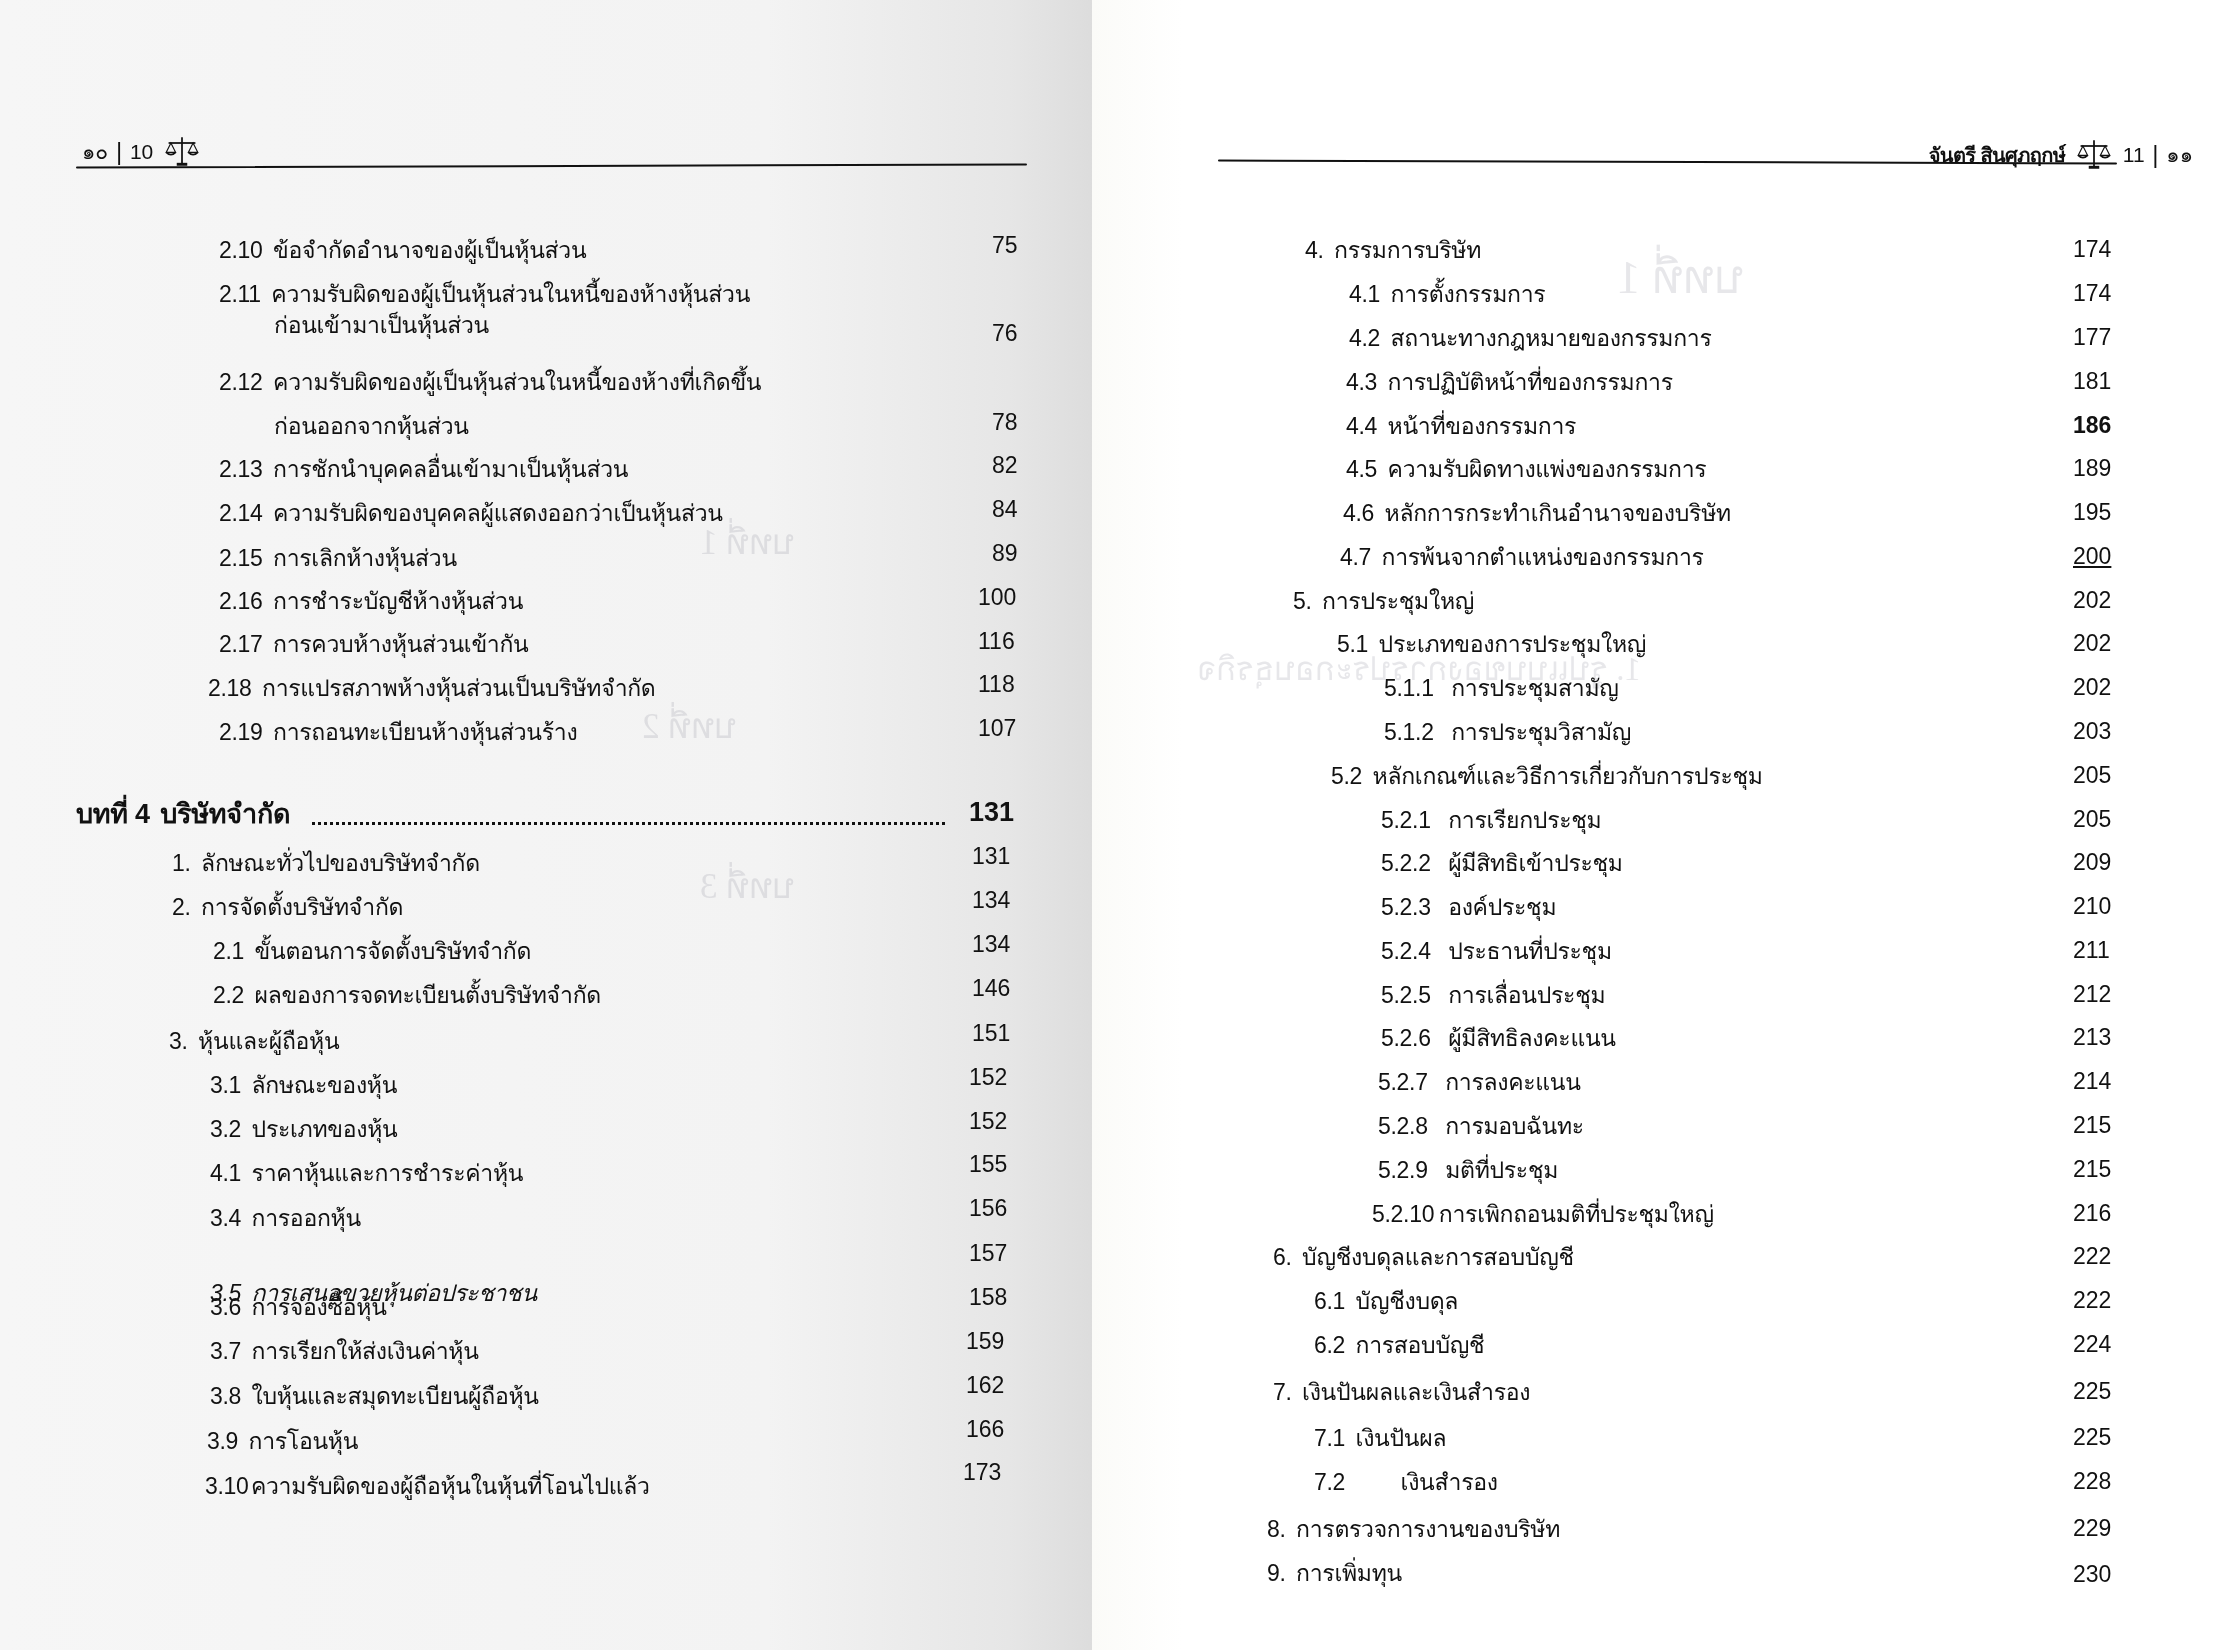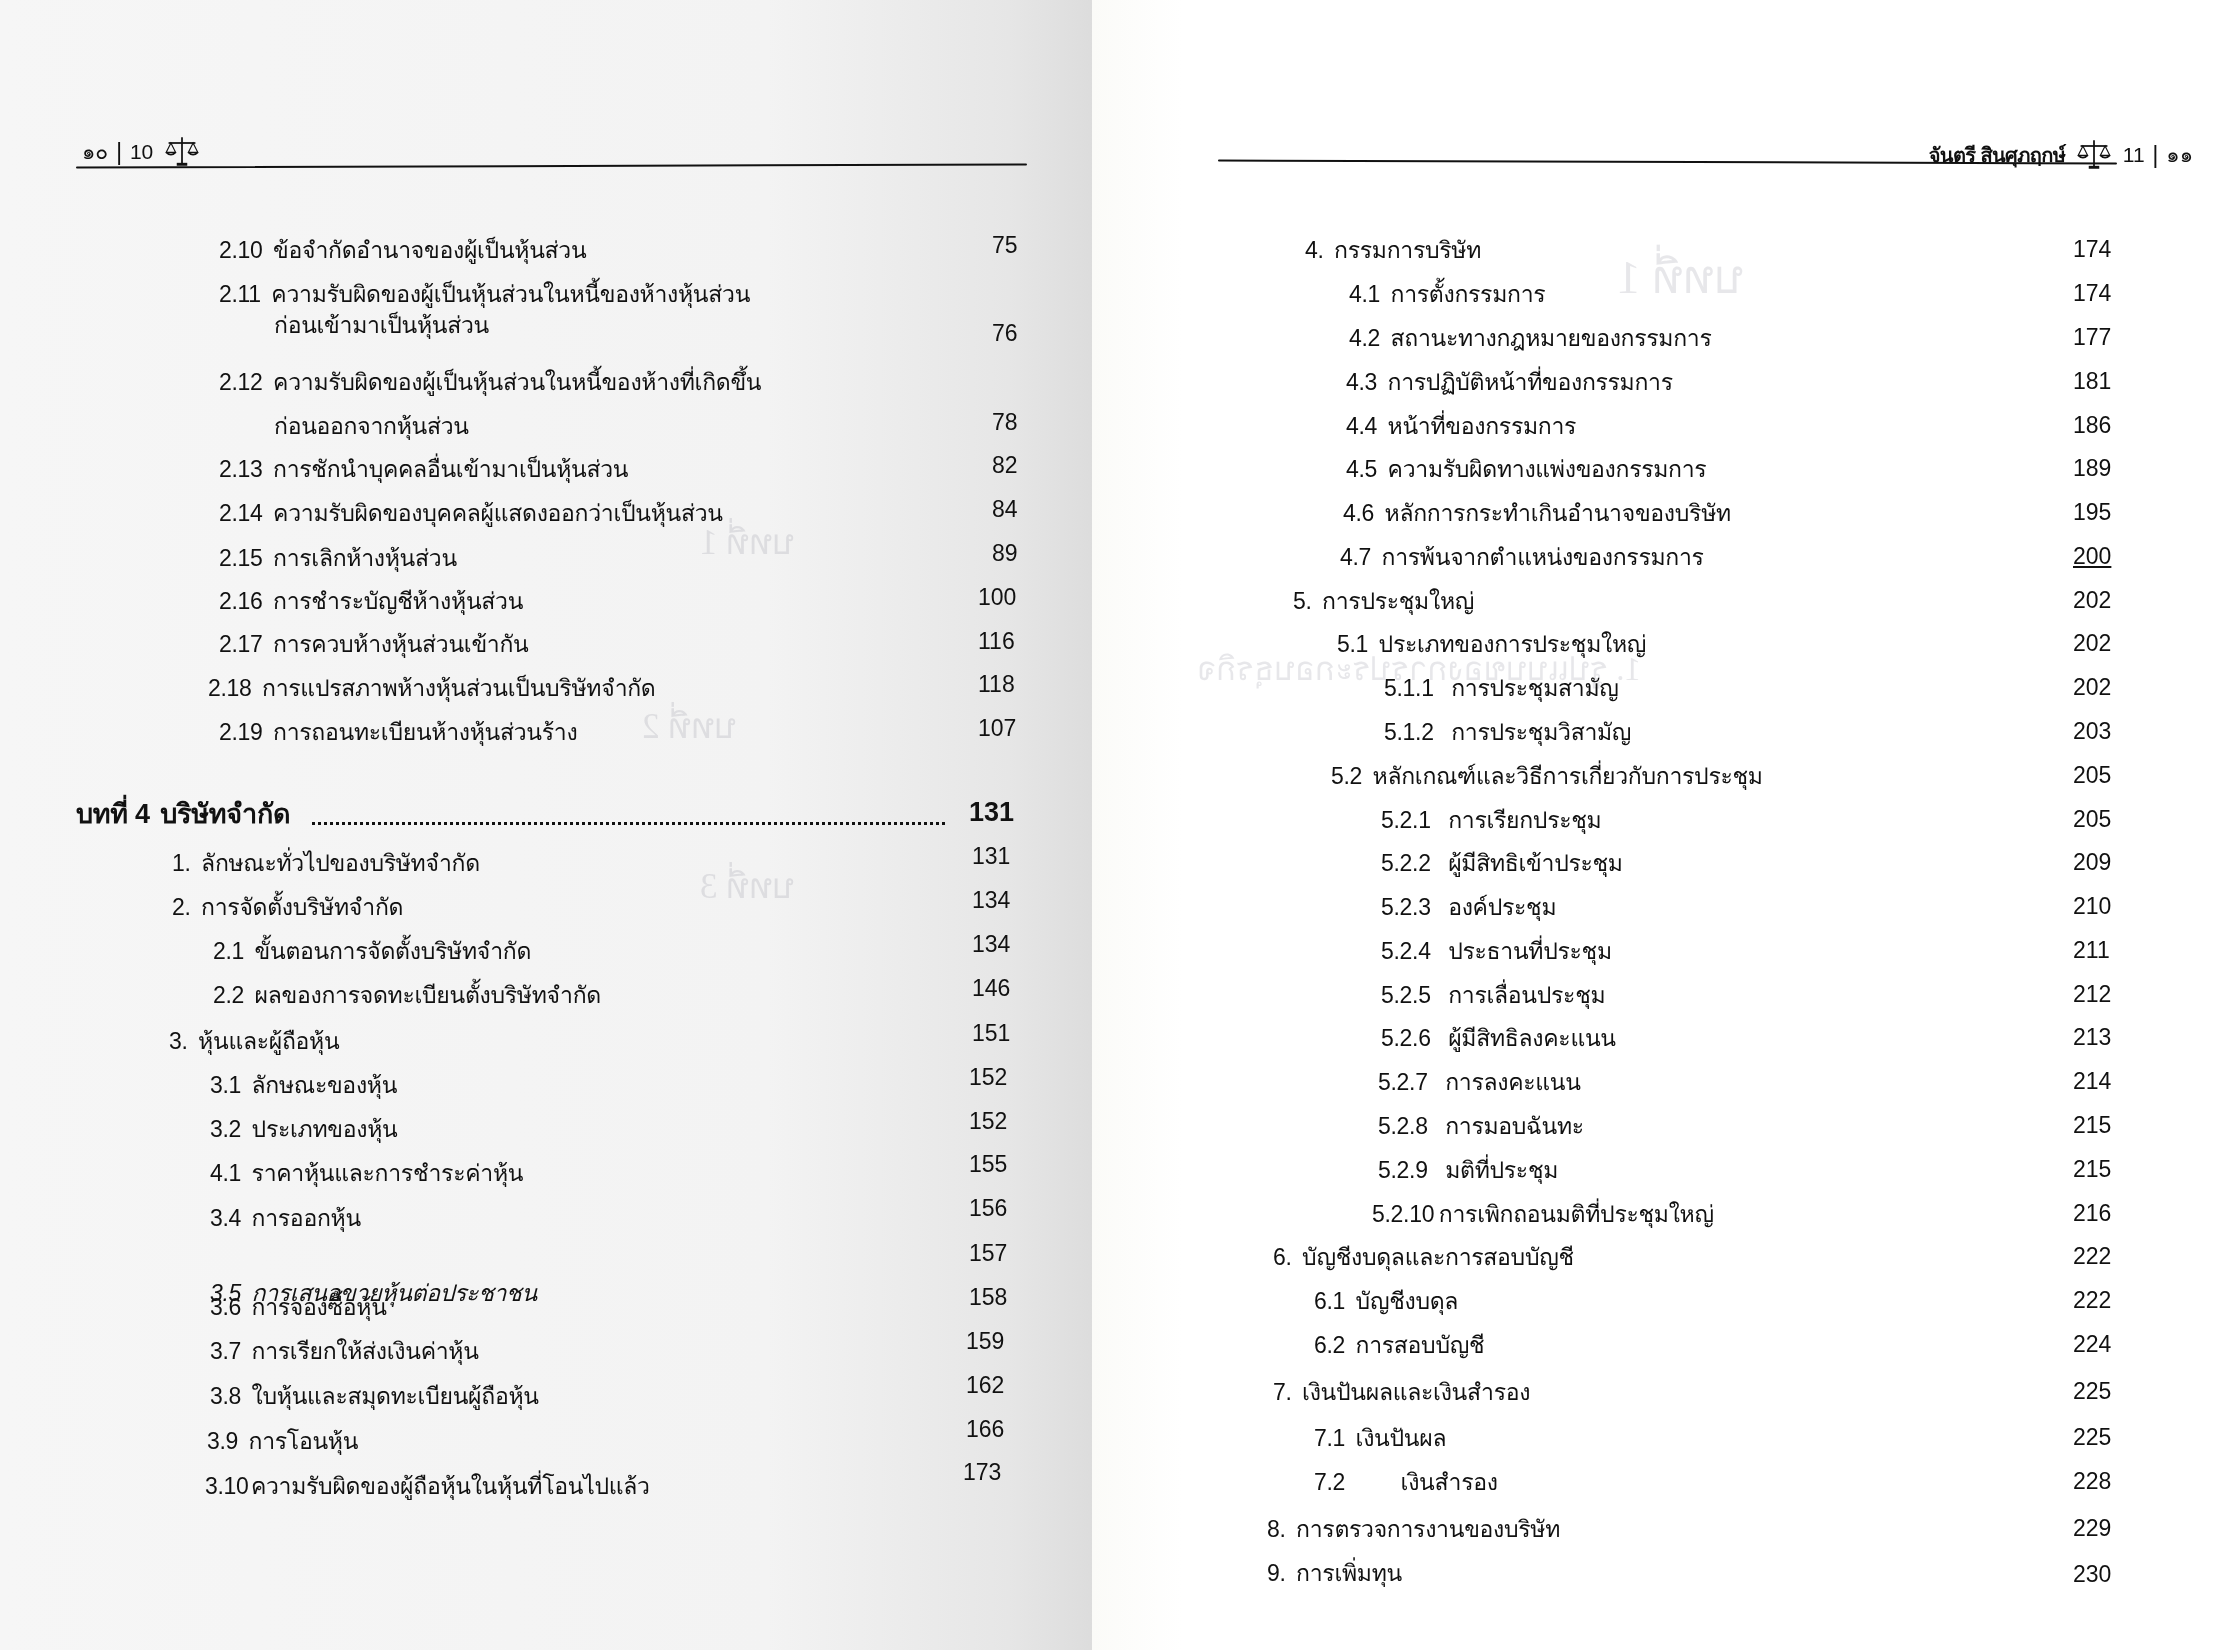--- a/index.html
+++ b/index.html
@@ -280,21 +280,21 @@
     <li class="row" style="left:254px;top:368px;">
         <span class="num">4.3</span>
         <span class="label">การปฏิบัติหน้าที่ของกรรมการ</span>
       </li>
     <li class="page-no" style="left:981px;top:368px;">181</li>
 
     <li class="row" style="left:254px;top:412px;">
         <span class="num">4.4</span>
         <span class="label">หน้าที่ของกรรมการ</span>
       </li>
-    <li class="page-no" style="left:981px;top:412px;">186</li>
+    <li class="page-no" style="left:981px;top:412px;font-weight:bold;">186</li>
 
     <li class="row" style="left:254px;top:455px;align-items:flex-end;">
         <span class="num">4.5</span>
         <span class="label">ความรับผิดทางแพ่งของกรรมการ</span>
       </li>
     <li class="page-no" style="left:981px;top:455px;">189</li>
 
     <li class="row" style="left:251px;top:499px;">
         <span class="num">4.6</span>
         <span class="label">หลักการกระทำเกินอำนาจของบริษัท</span>

